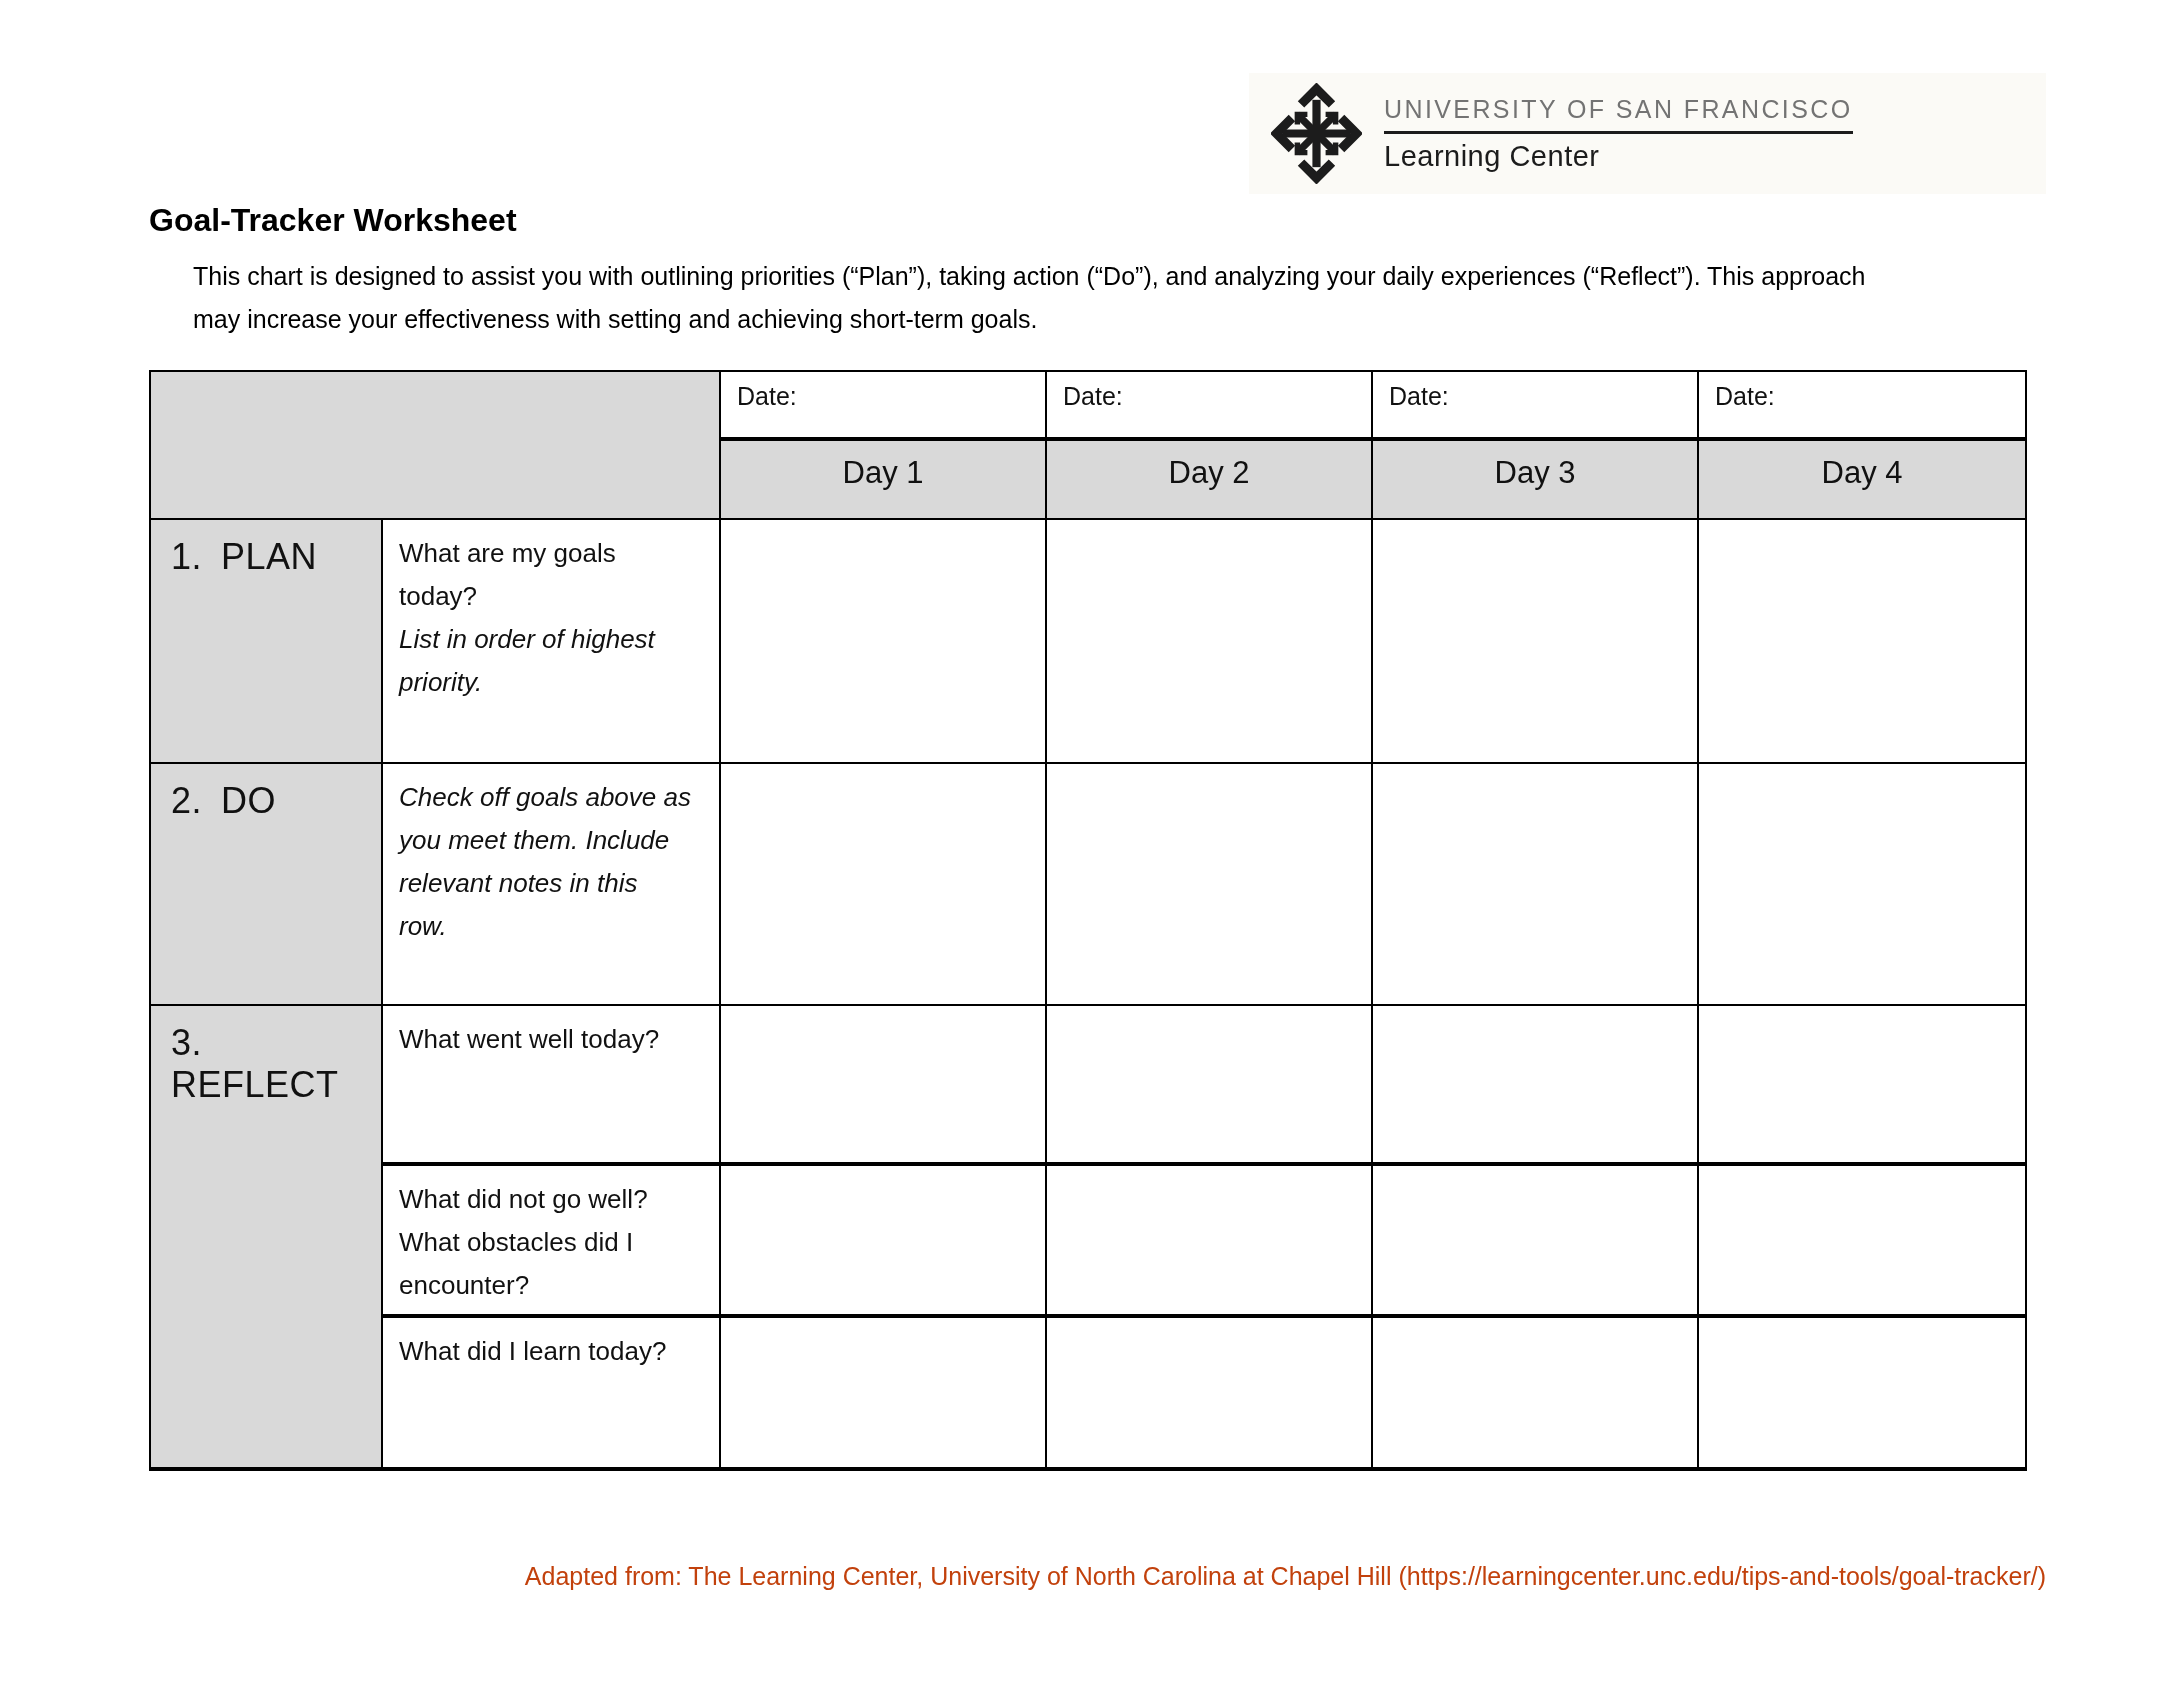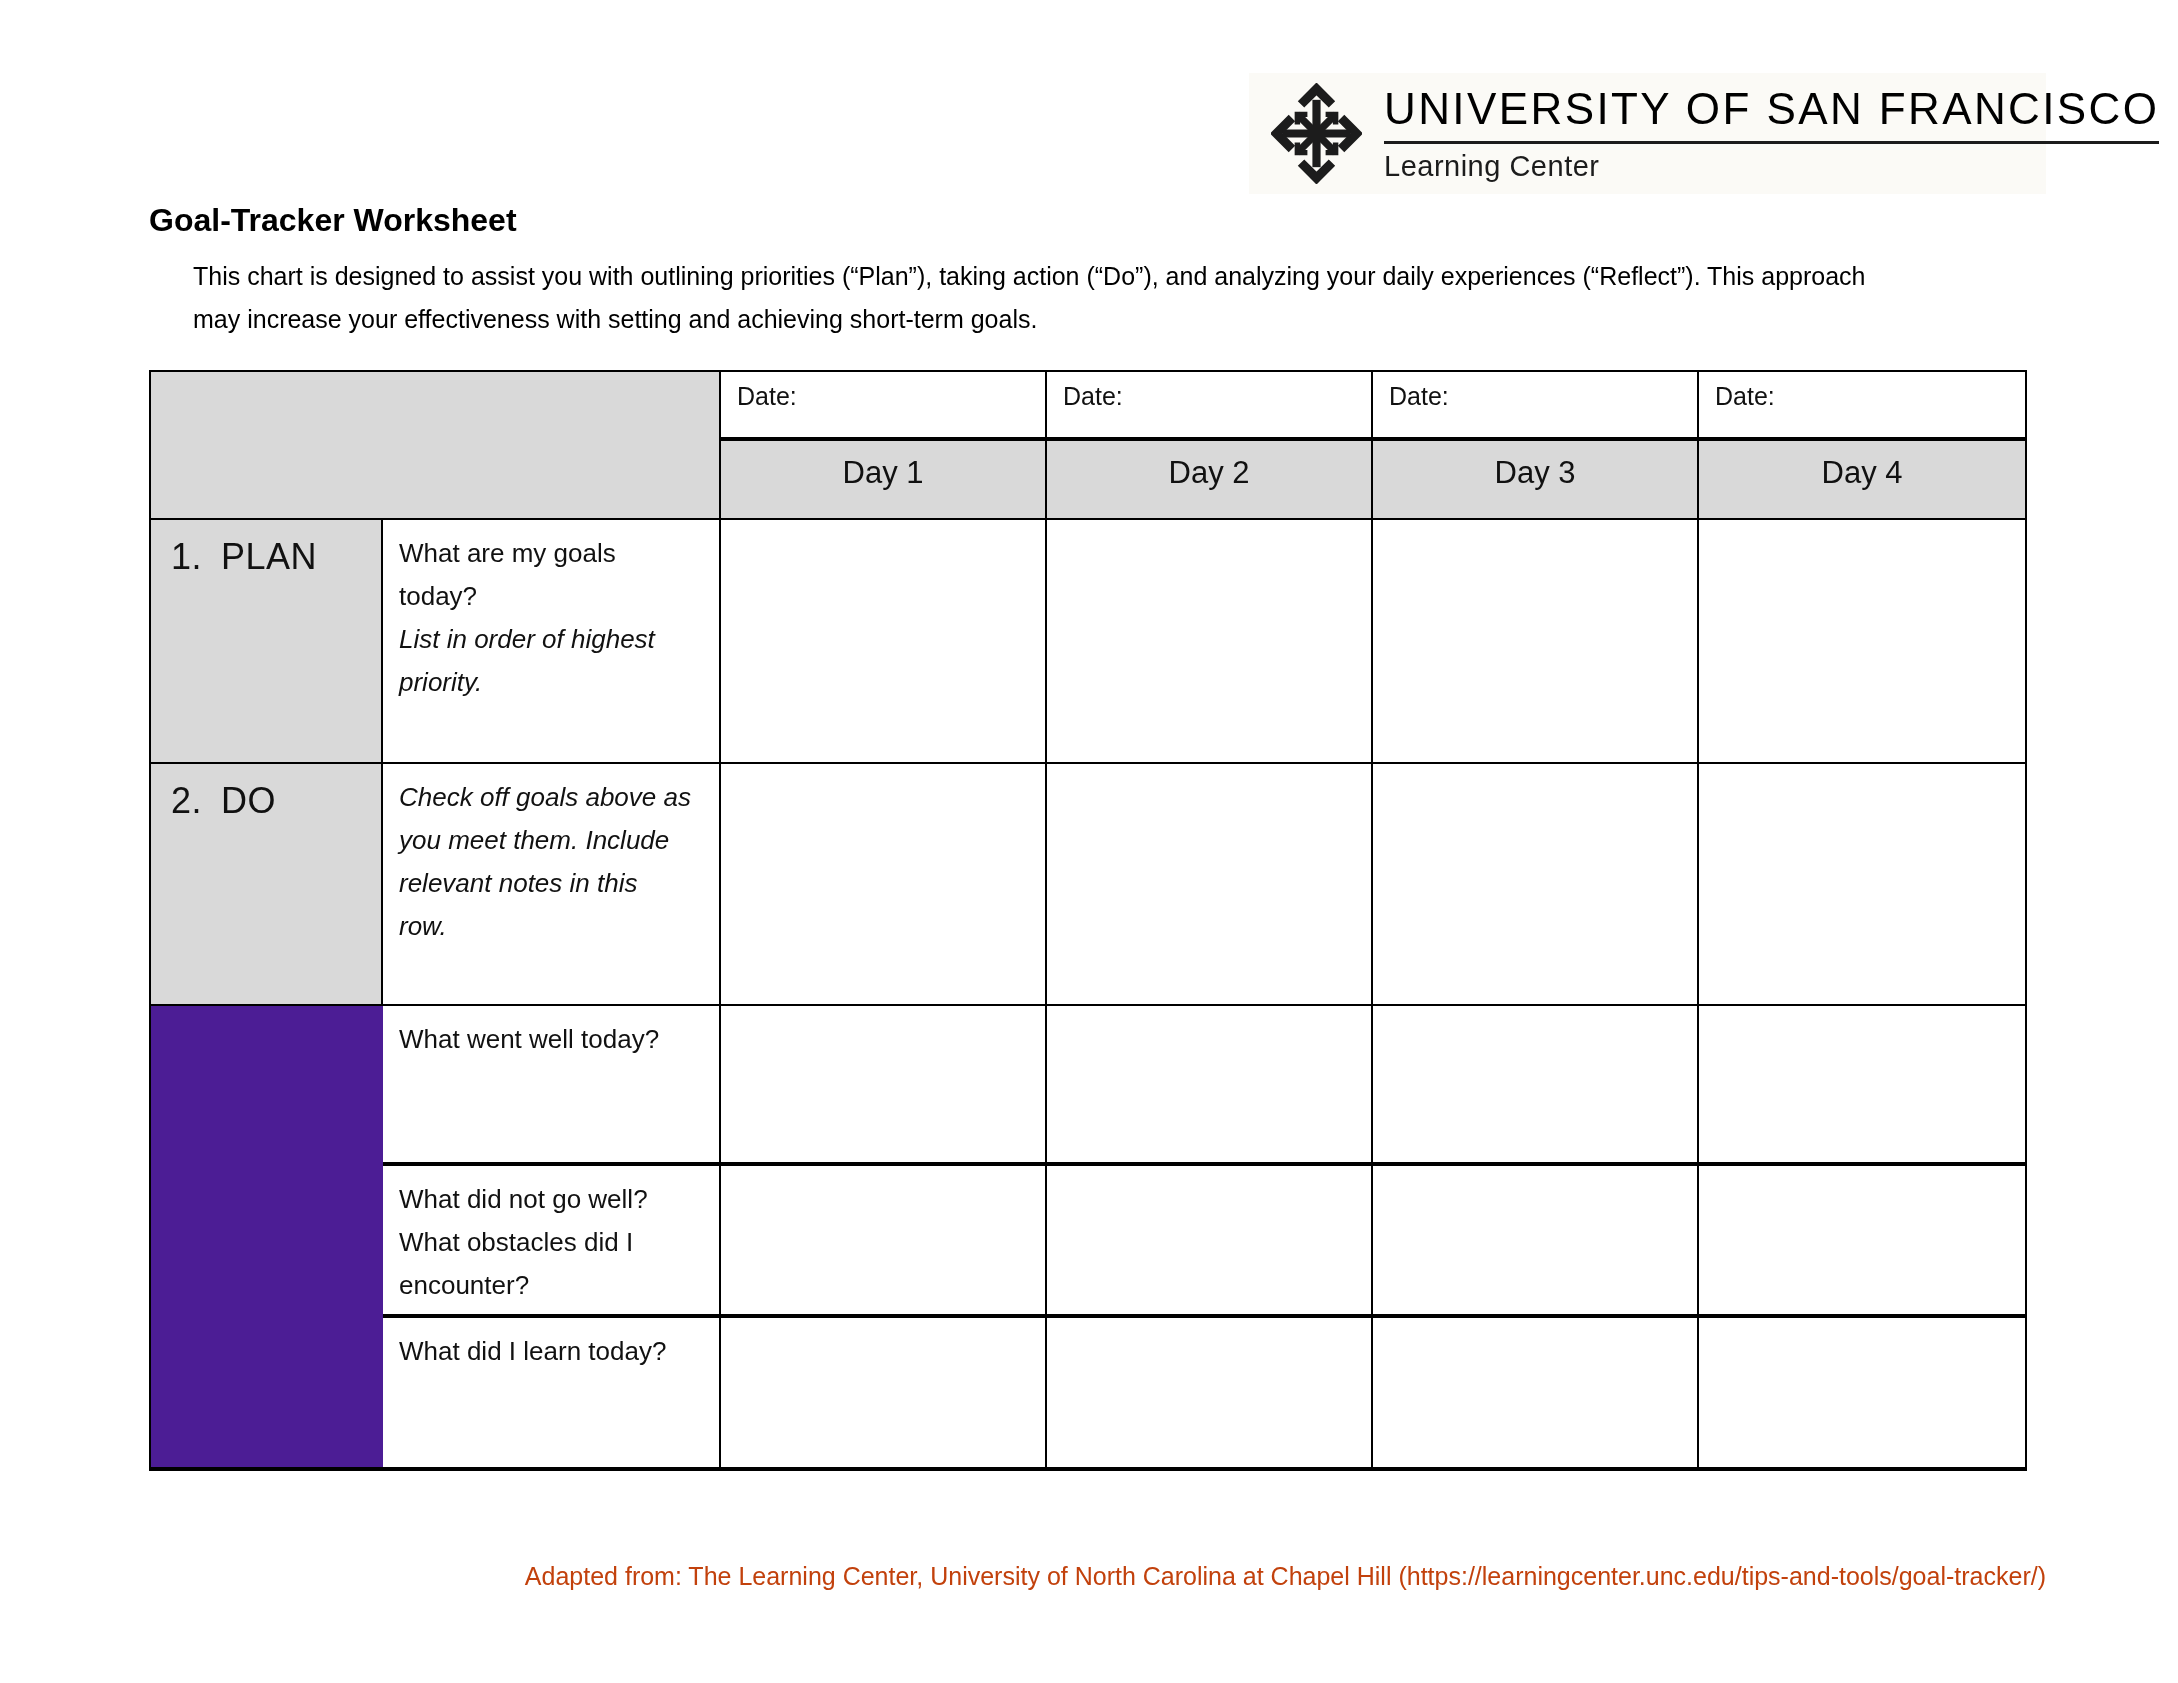--- a/index.html
+++ b/index.html
@@ -16,22 +16,22 @@
   .logo {
     position:absolute; left:1249px; top:73px;
     width:797px; height:121px;
     background:#fbfaf6;
     display:flex; align-items:center;
     padding:6px 10px 6px 22px;
   }
   .logo-icon { width:91px; height:101px; flex:0 0 auto; }
   .logo-text { margin-left:22px; display:inline-block; }
   .logo-univ {
-    font-size:44px; letter-spacing:2.4px; white-space:nowrap;
-    color:#000000; font-weight:500;
+    font-size:25px; letter-spacing:2.4px; white-space:nowrap;
+    color:#737373; font-weight:500;
   }
   .logo-rule { height:3px; background:#1c1c1c; margin:7px 0 6px 0; }
   .logo-unit { font-size:29px; letter-spacing:0.5px; color:#1c1c1c; }
 
   
   .title {
     position:absolute; left:149px; top:202px;
     font-size:32px; font-weight:bold; color:#000;
   }
   .intro {
@@ -150,20 +150,23 @@
     <div class="prompt italic">Check off goals above as
 you meet them. Include
 relevant notes in this
 row.</div>
   </div>
   <div class="cell" style="grid-column:3;grid-row:4;"></div>
   <div class="cell" style="grid-column:4;grid-row:4;"></div>
   <div class="cell" style="grid-column:5;grid-row:4;"></div>
   <div class="cell no-r" style="grid-column:6;grid-row:4;"></div>
 
+  <div class="cell gray label-cell c-ref-label no-b">
+    <span class="sec-num">3.</span><span>REFLECT</span>
+  </div>
 
   <div class="cell prompt-cell b-thick" style="grid-column:2;grid-row:5;">
     <div class="prompt">What went well today?</div>
   </div>
   <div class="cell b-thick" style="grid-column:3;grid-row:5;"></div>
   <div class="cell b-thick" style="grid-column:4;grid-row:5;"></div>
   <div class="cell b-thick" style="grid-column:5;grid-row:5;"></div>
   <div class="cell b-thick no-r" style="grid-column:6;grid-row:5;"></div>
 
   <div class="cell prompt-cell b-thick" style="grid-column:2;grid-row:6;">

